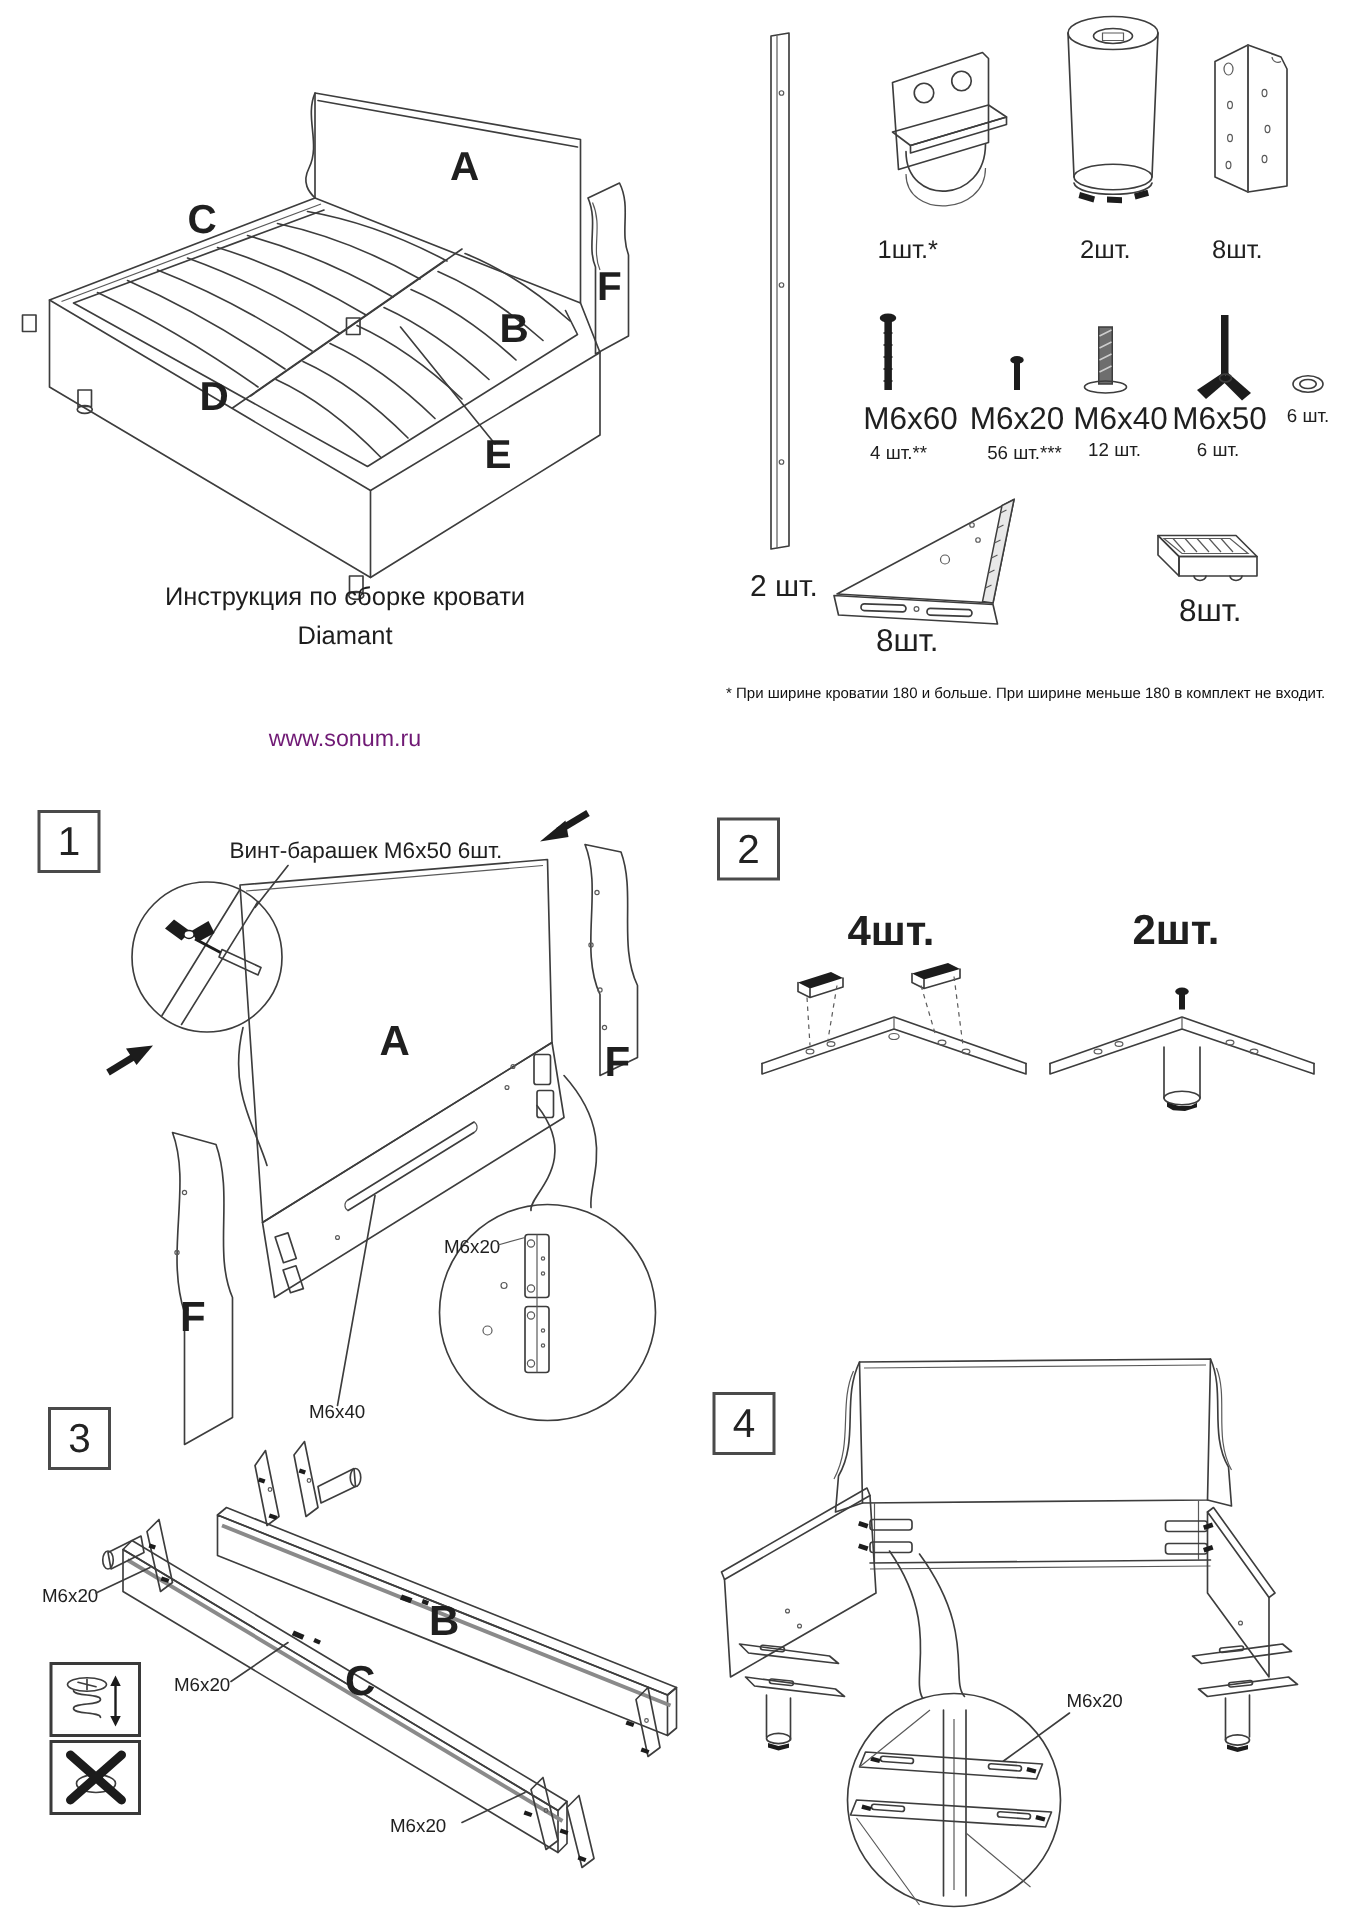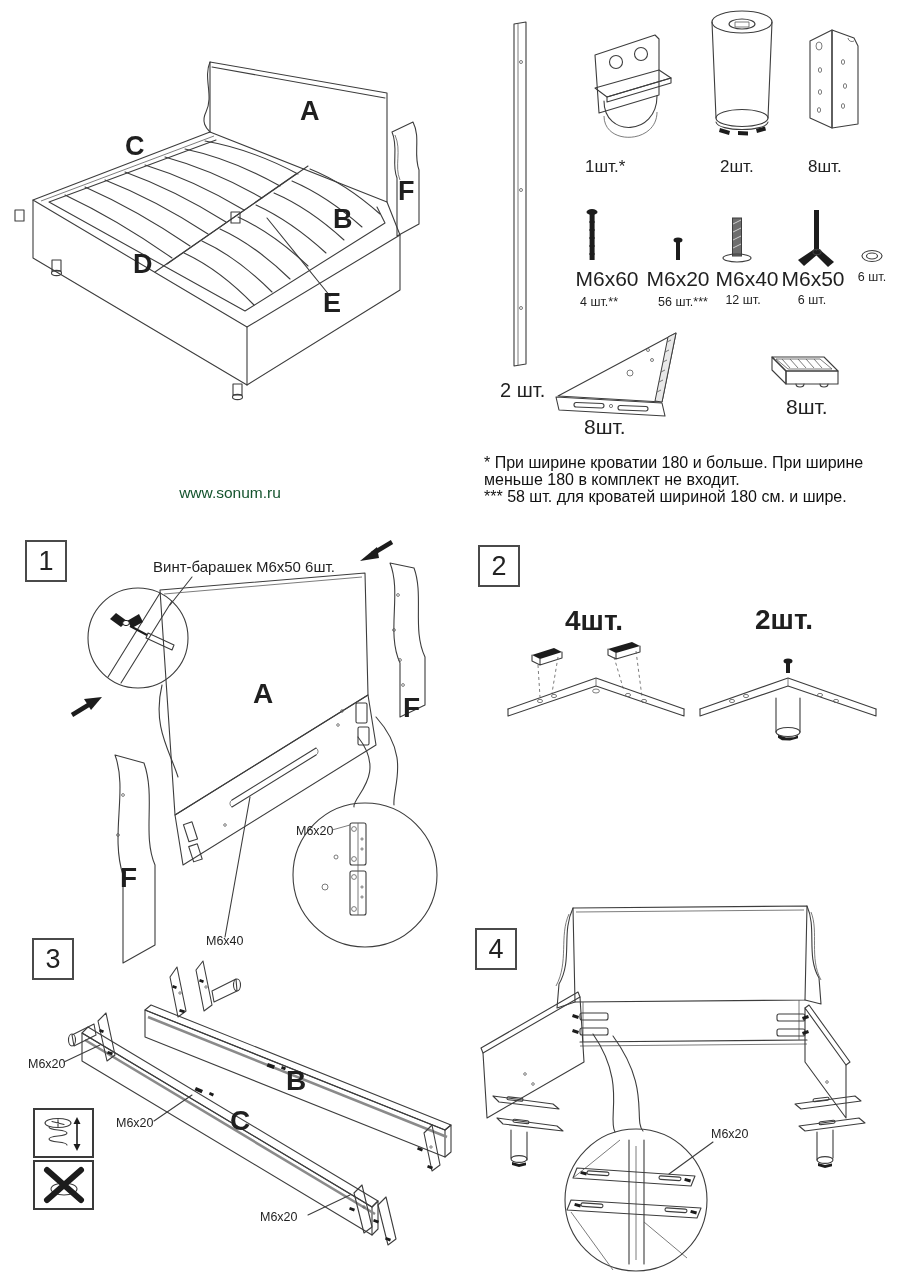--- a/index.html
+++ b/index.html
@@ -15,22 +15,22 @@
   .dk{stroke:#1c1c1c;fill:none;}
   .t12{font-size:12.5px;}
   .t15{font-size:15px;}
   .t17{font-size:17px;}
   .t20{font-size:20px;}
   .t21{font-size:21px;}
   .big{font-size:28px;font-weight:700;}
   .letter{font-size:27px;font-weight:700;}
   .stepbox{width:38px;height:38px;border:2px solid #4a4a4a;display:flex;align-items:center;justify-content:center;font-size:27px;color:#222;background:#fff;}
   .titleblk{width:320px;text-align:center;font-size:17px;line-height:26px;color:#1d1d1d;}
-  .site{font-size:15.5px;color:#14532d;}
-  .fnote{font-size:16px;line-height:17px;color:#111;}
+  .site{font-size:15.5px;color:#701a75;}
+  .fnote{font-size:10px;line-height:17px;color:#111;}
   .warnbox{width:57px;height:46px;border:2.4px solid #3a3a3a;display:flex;align-items:center;justify-content:center;background:#fff;}
 </style>
 </head>
 <body>
 
 <div class="page">
 
   <svg class="abs" style="left:15px;top:40px;" width="455" height="315" viewBox="0 0 455 315">
     <g>
       <path class="ln" d="M195,22 L372,53 L372,162 L195,92 Z"></path>
@@ -82,20 +82,24 @@
     </g>
     <path class="ln" d="M315,256 L252,178"></path>
     <text class="letter" x="285" y="80">A</text>
     <text class="letter" x="110" y="115">C</text>
     <text class="letter" x="383" y="160">F</text>
     <text class="letter" x="318" y="188">B</text>
     <text class="letter" x="118" y="233">D</text>
     <text class="letter" x="308" y="272">E</text>
   </svg>
 
+  <div class="abs titleblk" style="left:70px;top:385px;">
+    <div>Инструкция по сборке кровати</div>
+    <div>Diamant</div>
+  </div>
   <div class="abs site" style="left:70px;top:484px;width:320px;text-align:center;">www.sonum.ru</div>
 
   <svg class="abs" style="left:480px;top:0px;" width="420" height="445" viewBox="0 0 420 445">
 
     <g>
       <path class="ln" d="M34,24 L46,22 L46,364 L34,366 Z"></path>
       <path class="thin" d="M38,23.6 L38,365.6"></path>
       <circle class="thin" cx="41" cy="62" r="1.5"></circle>
       <circle class="thin" cx="41" cy="190" r="1.5"></circle>
       <circle class="thin" cx="41" cy="308" r="1.5"></circle>
@@ -195,21 +199,20 @@
       <path class="thin" d="M302,359 l8,9 M310,359 l8,9 M318,359 l8,9 M326,359 l8,9 M334,359 l8,9"></path>
       <path class="ln" d="M306,371 L358,371 L358,384 L306,384 Z"></path>
       <path class="ln" d="M292,357 L306,371 L306,384 L292,370 Z"></path>
       <path class="ln" d="M316,384 a4,3 0 0 0 8,0 M340,384 a4,3 0 0 0 8,0"></path>
     </g>
     <text class="t21" x="306" y="414">8шт.</text>
   </svg>
 
   <div class="abs fnote" style="left:484px;top:454px;width:412px;">
     <div>* При ширине кроватии 180 и больше. При ширине меньше  180 в комплект не входит.</div>
-    <div>*** 58 шт. для кроватей шириной 180 см. и шире.</div>
   </div>
 
   <div class="abs stepbox" style="left:25px;top:540px;">
     <span>1</span>
   </div>
   <svg class="abs" style="left:20px;top:535px;" width="440" height="450" viewBox="0 0 440 450">
     <text class="t15" x="133" y="37">Винт-барашек М6х50 6шт.</text>
     <path class="ln" d="M172,42 L150,70"></path>
     <g>
       <circle class="ln" cx="118" cy="103" r="50"></circle>

